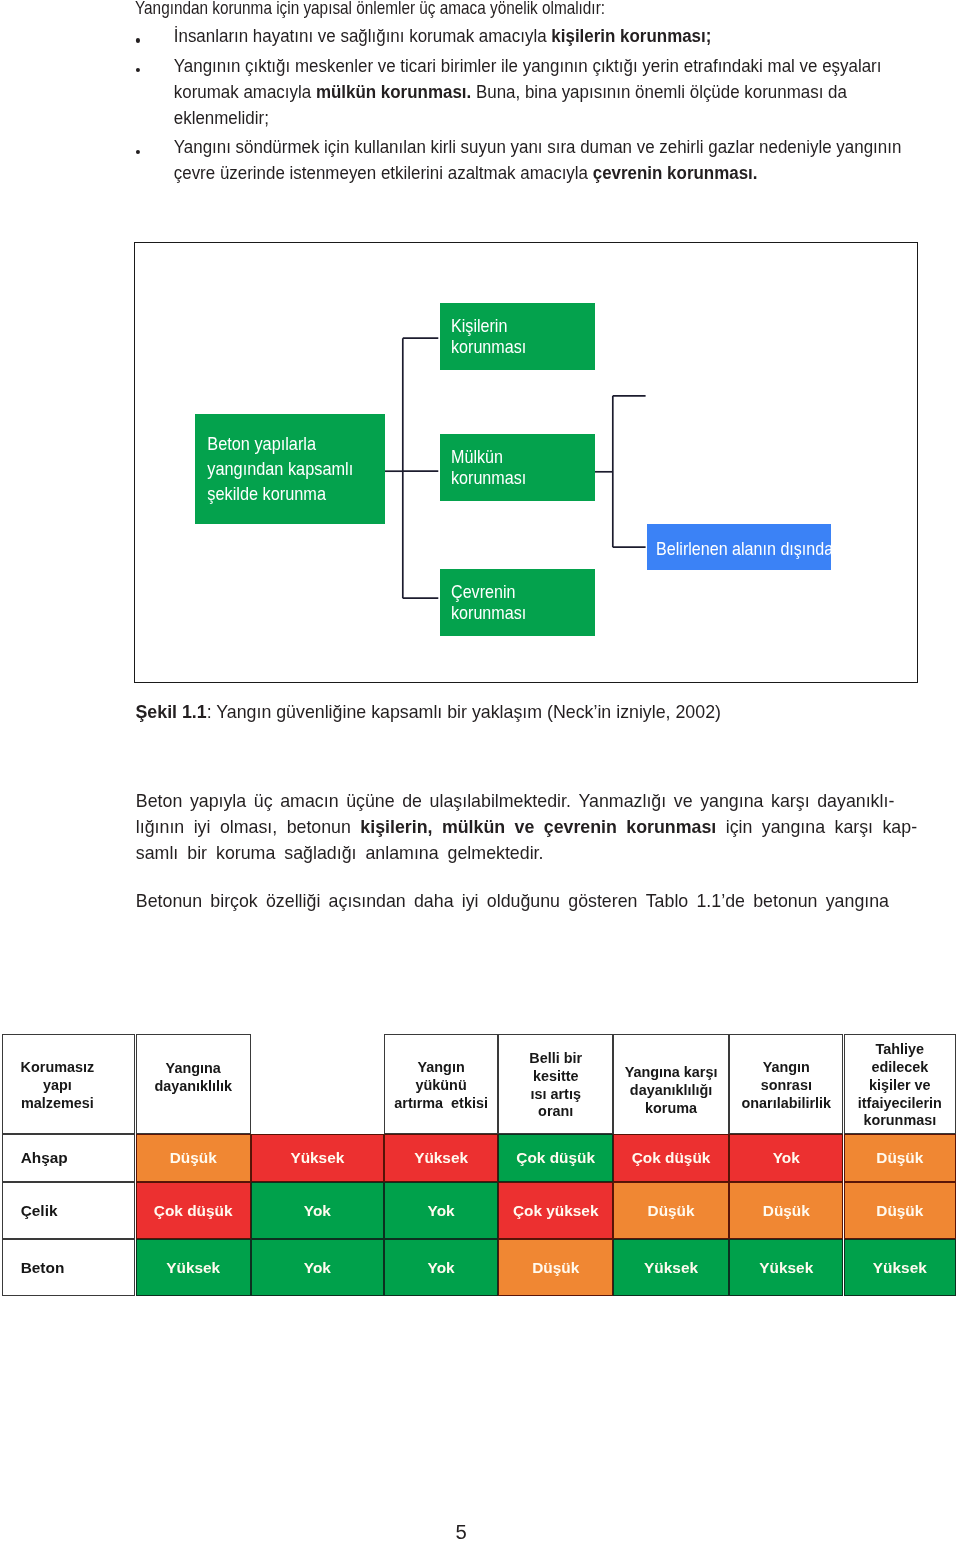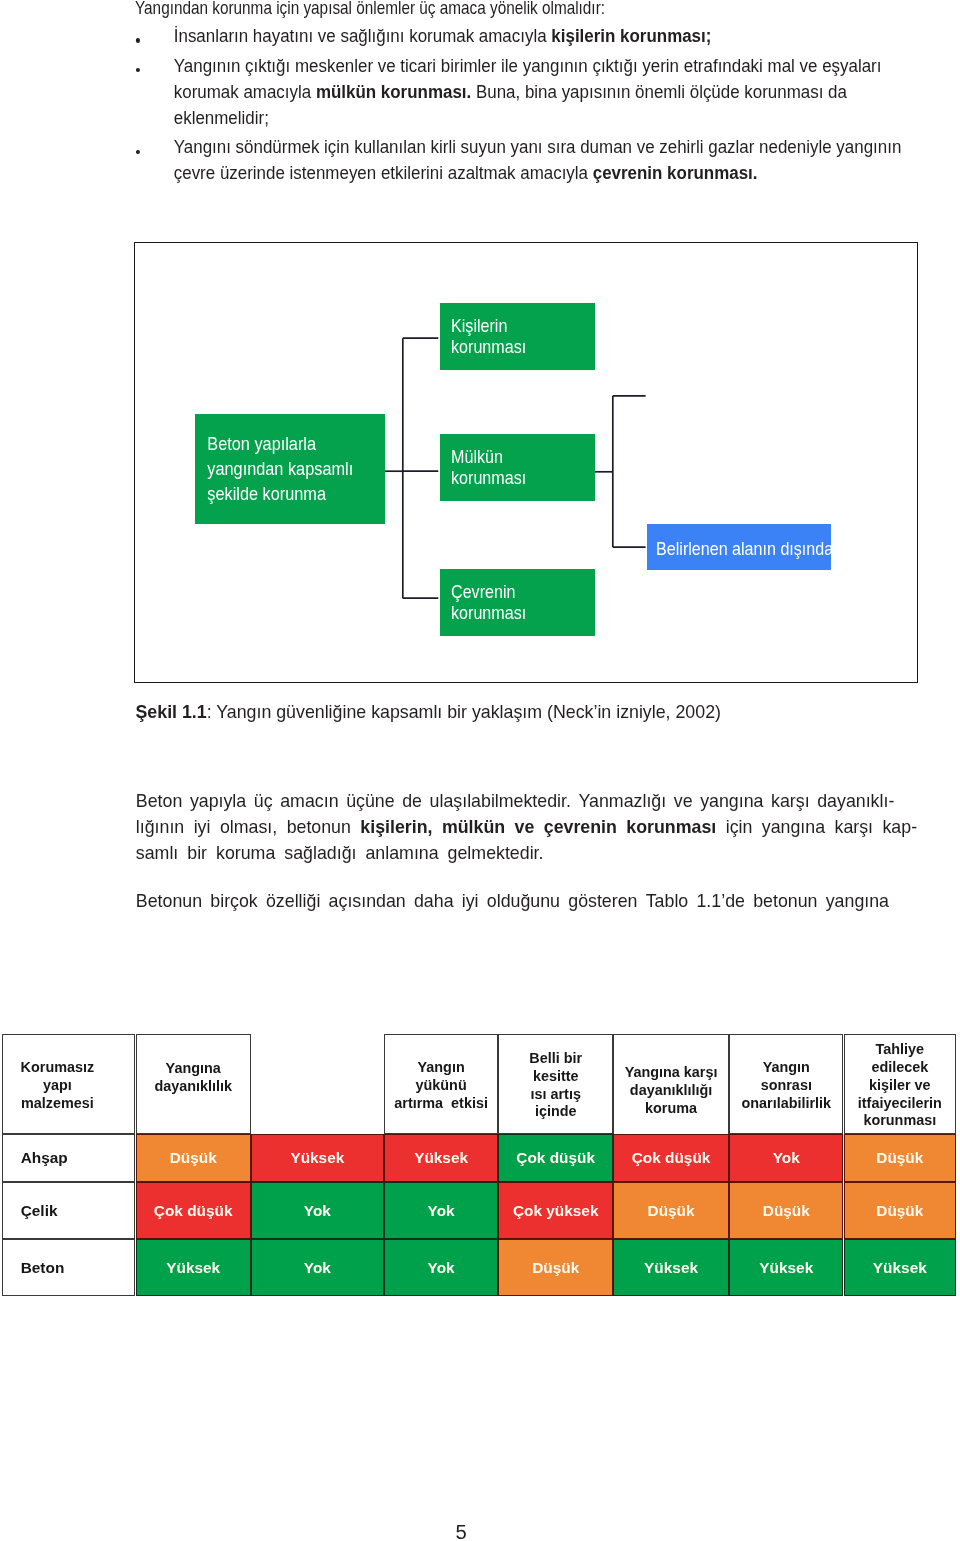--- a/index.html
+++ b/index.html
@@ -196,21 +196,21 @@
       </div>
       <div class="tcell th" style="left: 383.8px; top: 1033.9px; width: 114.6px; height: 99.7px;">
         <div>Yangın</div>
         <div>yükünü</div>
         <div>artırma  etkisi</div>
       </div>
       <div class="tcell th" style="left: 498.4px; top: 1033.9px; width: 114.6px; height: 99.7px; align-items: flex-end;">
         <div>Belli bir</div>
         <div>kesitte</div>
         <div>ısı artış</div>
-        <div>içinde</div>
+        <div>oranı</div>
       </div>
       <div class="tcell th" style="left: 613px; top: 1033.9px; width: 116.1px; height: 110px;">
         <div>Yangına karşı</div>
         <div>dayanıklılığı</div>
         <div>koruma</div>
       </div>
       <div class="tcell th" style="left: 729.1px; top: 1033.9px; width: 114.4px; height: 99.7px;">
         <div>Yangın</div>
         <div>sonrası</div>
         <div>onarılabilirlik</div>

